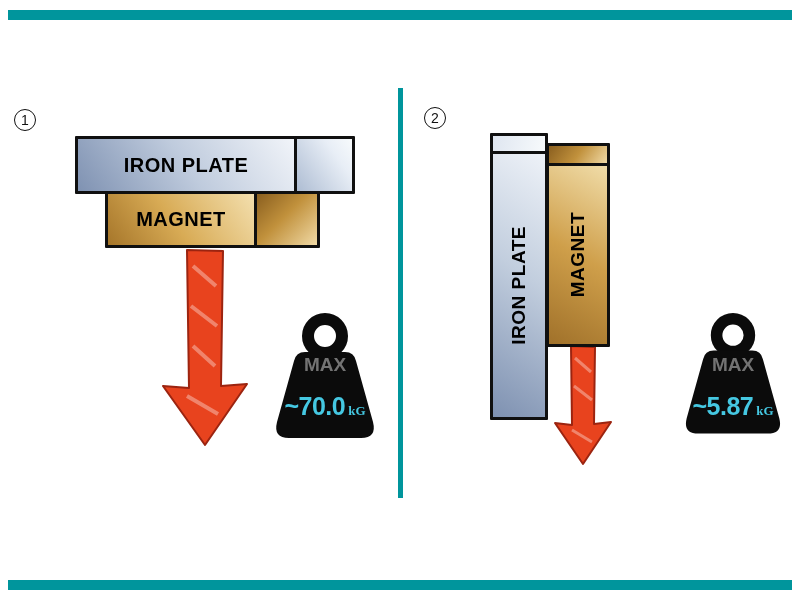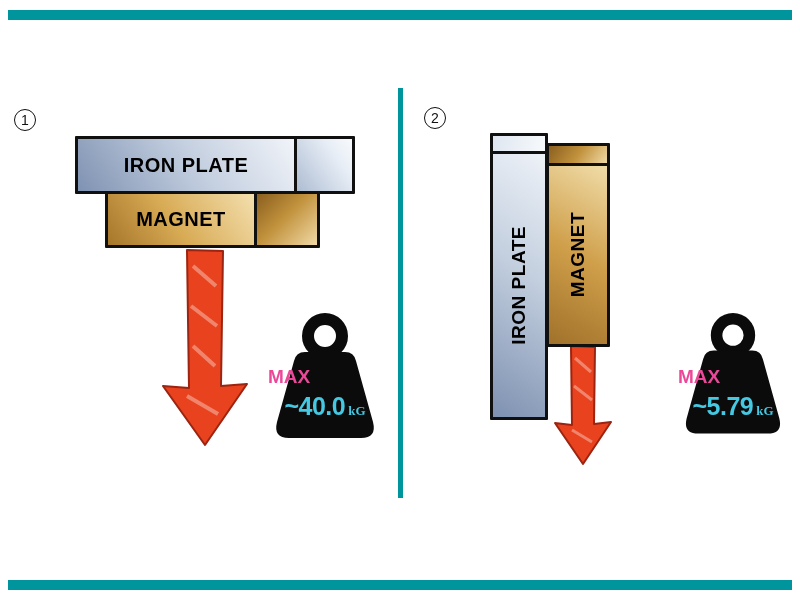--- a/index.html
+++ b/index.html
@@ -44,22 +44,22 @@
   .lbl.v{writing-mode:vertical-rl;transform:rotate(180deg);font-size:19px;}
 
   
   .arrow{position:absolute;z-index:1;}
   .arrow.a1{left:160px;top:248px;width:90px;height:200px;}
   .arrow.a2{left:152px;top:344px;width:62px;height:122px;}
 
   
   .weight{position:absolute;width:114px;height:135px;z-index:5;}
   .weight svg{position:absolute;inset:0;}
-  .weight .max{position:absolute;top:54px;left:0;width:100%;text-align:left;
-    font-weight:700;font-size:19px;color:#ec4899;}
+  .weight .max{position:absolute;top:42px;left:0;width:100%;text-align:center;
+    font-weight:700;font-size:19px;color:#737373;}
   .weight .valrow{position:absolute;top:80px;left:0;width:100%;display:flex;
     align-items:baseline;justify-content:center;gap:3px;}
   .weight .val{font-weight:700;font-size:25px;color:#45c8e2;letter-spacing:-0.5px;}
   .weight .unit{font-weight:700;font-size:13px;color:#45c8e2;font-family:Liberation Serif, serif;}
   .weight.w1{left:268px;top:312px;}
   .weight.w2{left:278px;top:312px;width:110px;}
 </style>
 </head>
 <body>
 
@@ -93,21 +93,21 @@
       <path d="M33,18 L56,38 M31,58 L57,78 M33,98 L55,118 M27,148 L58,166" stroke="#ffffff" stroke-width="4" opacity="0.35" fill="none"></path>
     </svg>
 
     <div class="weight w1">
       <svg viewBox="0 0 114 135">
         <circle cx="57" cy="24" r="17" fill="none" stroke="#0b0b0b" stroke-width="12"></circle>
         <path d="M37 40 L77 40 Q86 40 88 49 L105 110 Q109 126 93 126 L21 126 Q5 126 9 110 L26 49 Q28 40 37 40 Z" fill="#0b0b0b"></path>
       </svg>
       <div class="max">MAX</div>
       <div class="valrow">
-        <span class="val">~40.0</span>
+        <span class="val">~70.0</span>
         <span class="unit">kG</span>
       </div>
     </div>
   </section>
 
   <section class="panel right">
     <div class="badge" style="left:24px;top:107px;">
       <span>2</span>
     </div>
 
@@ -130,19 +130,19 @@
       <path d="M23,14 L39,28 M22,42 L40,56 M20,86 L40,98" stroke="#ffffff" stroke-width="3" opacity="0.35" fill="none"></path>
     </svg>
 
     <div class="weight w2">
       <svg viewBox="0 0 114 135">
         <circle cx="57" cy="24" r="17" fill="none" stroke="#0b0b0b" stroke-width="12"></circle>
         <path d="M37 40 L77 40 Q86 40 88 49 L105 110 Q109 126 93 126 L21 126 Q5 126 9 110 L26 49 Q28 40 37 40 Z" fill="#0b0b0b"></path>
       </svg>
       <div class="max">MAX</div>
       <div class="valrow">
-        <span class="val">~5.79</span>
+        <span class="val">~5.87</span>
         <span class="unit">kG</span>
       </div>
     </div>
   </section>
 
 </div>
 
 </body></html>

